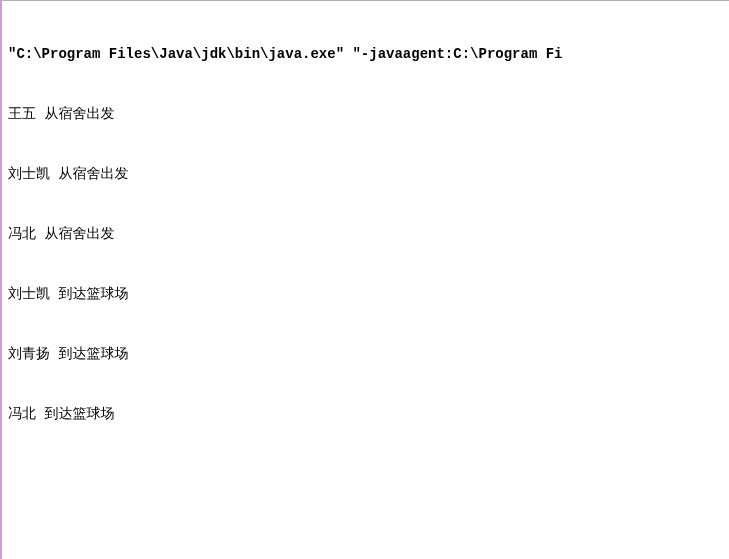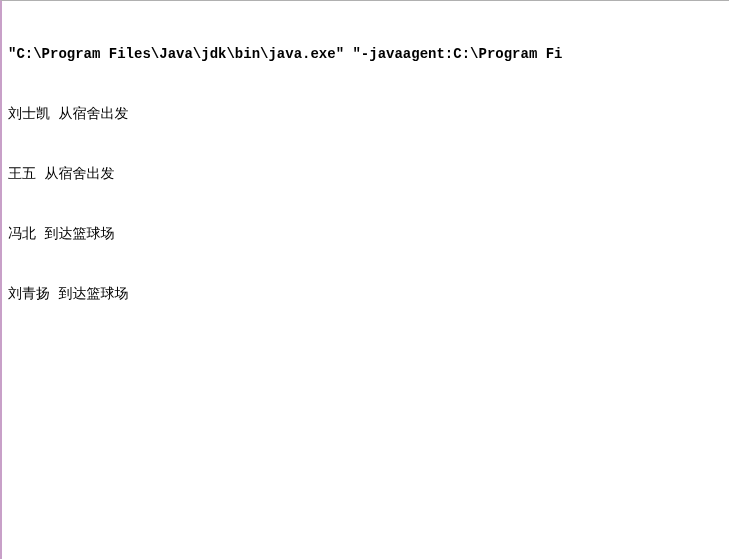--- a/index.html
+++ b/index.html
@@ -35,24 +35,26 @@
     }
     .output-line {
       font-family: "SimSun", "宋体", monospace;
     }
   </style>
 </head>
 <body>
 
 <div class="console-output">
   <div class="command-line">"C:\Program Files\Java\jdk\bin\java.exe" "-javaagent:C:\Program Fi</div>
+  <div class="output-line">王五 从宿舍出发</div>
   <div class="output-line">刘士凯 从宿舍出发</div>
-  <div class="output-line">王五 从宿舍出发</div>
+  <div class="output-line">冯北 从宿舍出发</div>
+  <div class="output-line">刘士凯 到达篮球场</div>
+  <div class="output-line">刘青扬 到达篮球场</div>
   <div class="output-line">冯北 到达篮球场</div>
-  <div class="output-line">刘青扬 到达篮球场</div>
   
   
   
   
   
   
   
   
   
   

